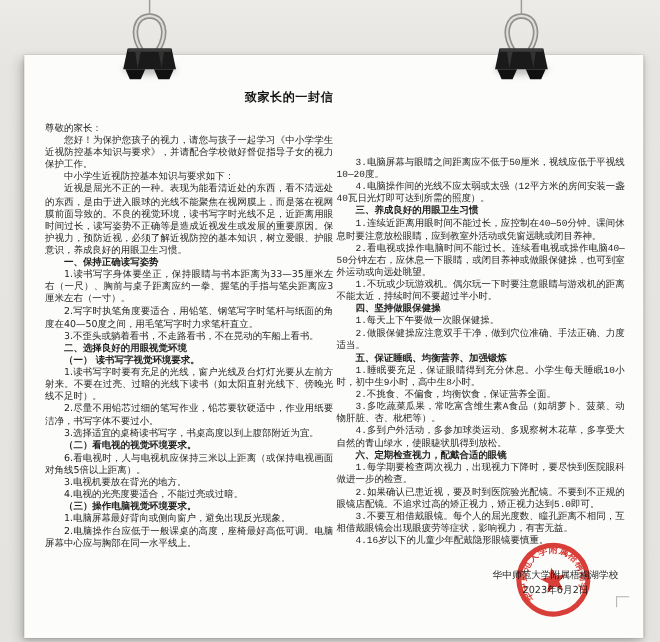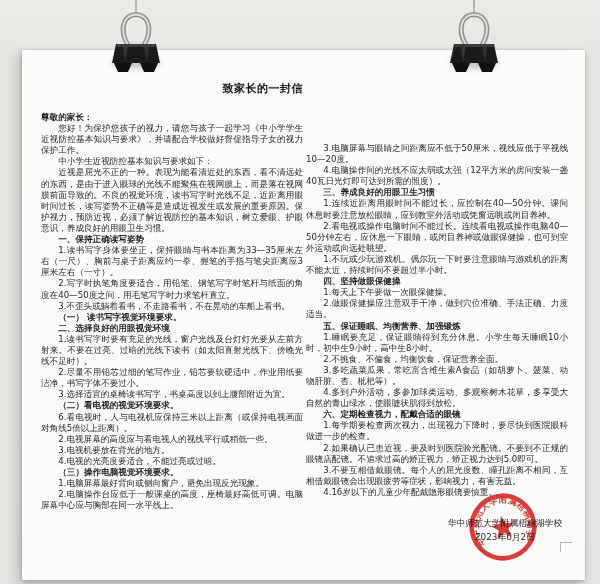--- a/index.html
+++ b/index.html
@@ -18,23 +18,23 @@
   .doc-title{
     position:absolute;left:19px;top:31px;width:262px;
     text-align:right;font-size:11px;font-weight:bold;color:#151515;letter-spacing:.5px;
   }
   .col{
     position:absolute;width:262px;
     font-size:8.6px;line-height:11.1px;color:#1f1f1f;
     text-align:justify;text-justify:inter-character;
   }
   .col-left{left:19px;top:62px;}
-  .col-right{left:284px;top:93px;}
+  .col-right{left:284px;top:93px;font-family:Liberation Mono, monospace;}
   .para{margin:0;text-indent:2em;}
-  .s-plain{text-indent:0;font-weight:bold;}
+  .s-plain{text-indent:0;}
   .s-heading{font-weight:bold;}
   
   .signature{
     position:absolute;left:418px;top:466px;width:130px;text-align:center;
     font-size:8.8px;line-height:14px;color:#2a2a2a;z-index:2;
   }
   .stamp{
     position:absolute;left:441px;top:437px;width:80px;height:80px;z-index:3;
     mix-blend-mode:multiply;opacity:.93;transform:rotate(-10deg);
   }
@@ -63,28 +63,27 @@
   <div class="col col-left">
 
   <p class="para s-plain">尊敬的家长：</p>
       <p class="para s-para">您好！为保护您孩子的视力，请您与孩子一起学习《中小学学生近视防控基本知识与要求》，并请配合学校做好督促指导子女的视力保护工作。</p>
       <p class="para s-para">中小学生近视防控基本知识与要求如下：</p>
       <p class="para s-para">近视是屈光不正的一种。表现为能看清近处的东西，看不清远处的东西，是由于进入眼球的光线不能聚焦在视网膜上，而是落在视网膜前面导致的。不良的视觉环境，读书写字时光线不足，近距离用眼时间过长，读写姿势不正确等是造成近视发生或发展的重要原因。保护视力，预防近视，必须了解近视防控的基本知识，树立爱眼、护眼意识，养成良好的用眼卫生习惯。</p>
       <p class="para s-heading">一、保持正确读写姿势</p>
       <p class="para s-para">1.读书写字身体要坐正，保持眼睛与书本距离为33—35厘米左右（一尺）、胸前与桌子距离应约一拳、握笔的手指与笔尖距离应3厘米左右（一寸）。</p>
       <p class="para s-para">2.写字时执笔角度要适合，用铅笔、钢笔写字时笔杆与纸面的角度在40—50度之间，用毛笔写字时力求笔杆直立。</p>
       <p class="para s-para">3.不歪头或躺着看书，不走路看书，不在晃动的车船上看书。</p>
+      <p class="para s-heading">二、选择良好的用眼视觉环境</p>
       <p class="para s-heading">（一） 读书写字视觉环境要求。</p>
-      <p class="para s-heading">二、选择良好的用眼视觉环境</p>
       <p class="para s-para">1.读书写字时要有充足的光线，窗户光线及台灯灯光要从左前方射来。不要在过亮、过暗的光线下读书（如太阳直射光线下、傍晚光线不足时）。</p>
       <p class="para s-para">2.尽量不用铅芯过细的笔写作业，铅芯要软硬适中，作业用纸要洁净，书写字体不要过小。</p>
       <p class="para s-para">3.选择适宜的桌椅读书写字，书桌高度以到上腹部附近为宜。</p>
       <p class="para s-heading">（二）看电视的视觉环境要求。</p>
       <p class="para s-para">6.看电视时，人与电视机应保持三米以上距离（或保持电视画面对角线5倍以上距离）。</p>
-      <p class="para s-para">2.电视屏幕的高度应与看电视人的视线平行或稍低一些。</p>
       <p class="para s-para">3.电视机要放在背光的地方。</p>
       <p class="para s-para">4.电视的光亮度要适合，不能过亮或过暗。</p>
       <p class="para s-heading">（三）操作电脑视觉环境要求。</p>
       <p class="para s-para">1.电脑屏幕最好背向或侧向窗户，避免出现反光现象。</p>
       <p class="para s-para">2.电脑操作台应低于一般课桌的高度，座椅最好高低可调。电脑屏幕中心应与胸部在同一水平线上。</p>
     </div>
 
   <div class="col col-right">
 
   <p class="para s-para">3.电脑屏幕与眼睛之间距离应不低于50厘米，视线应低于平视线10—20度。</p>

